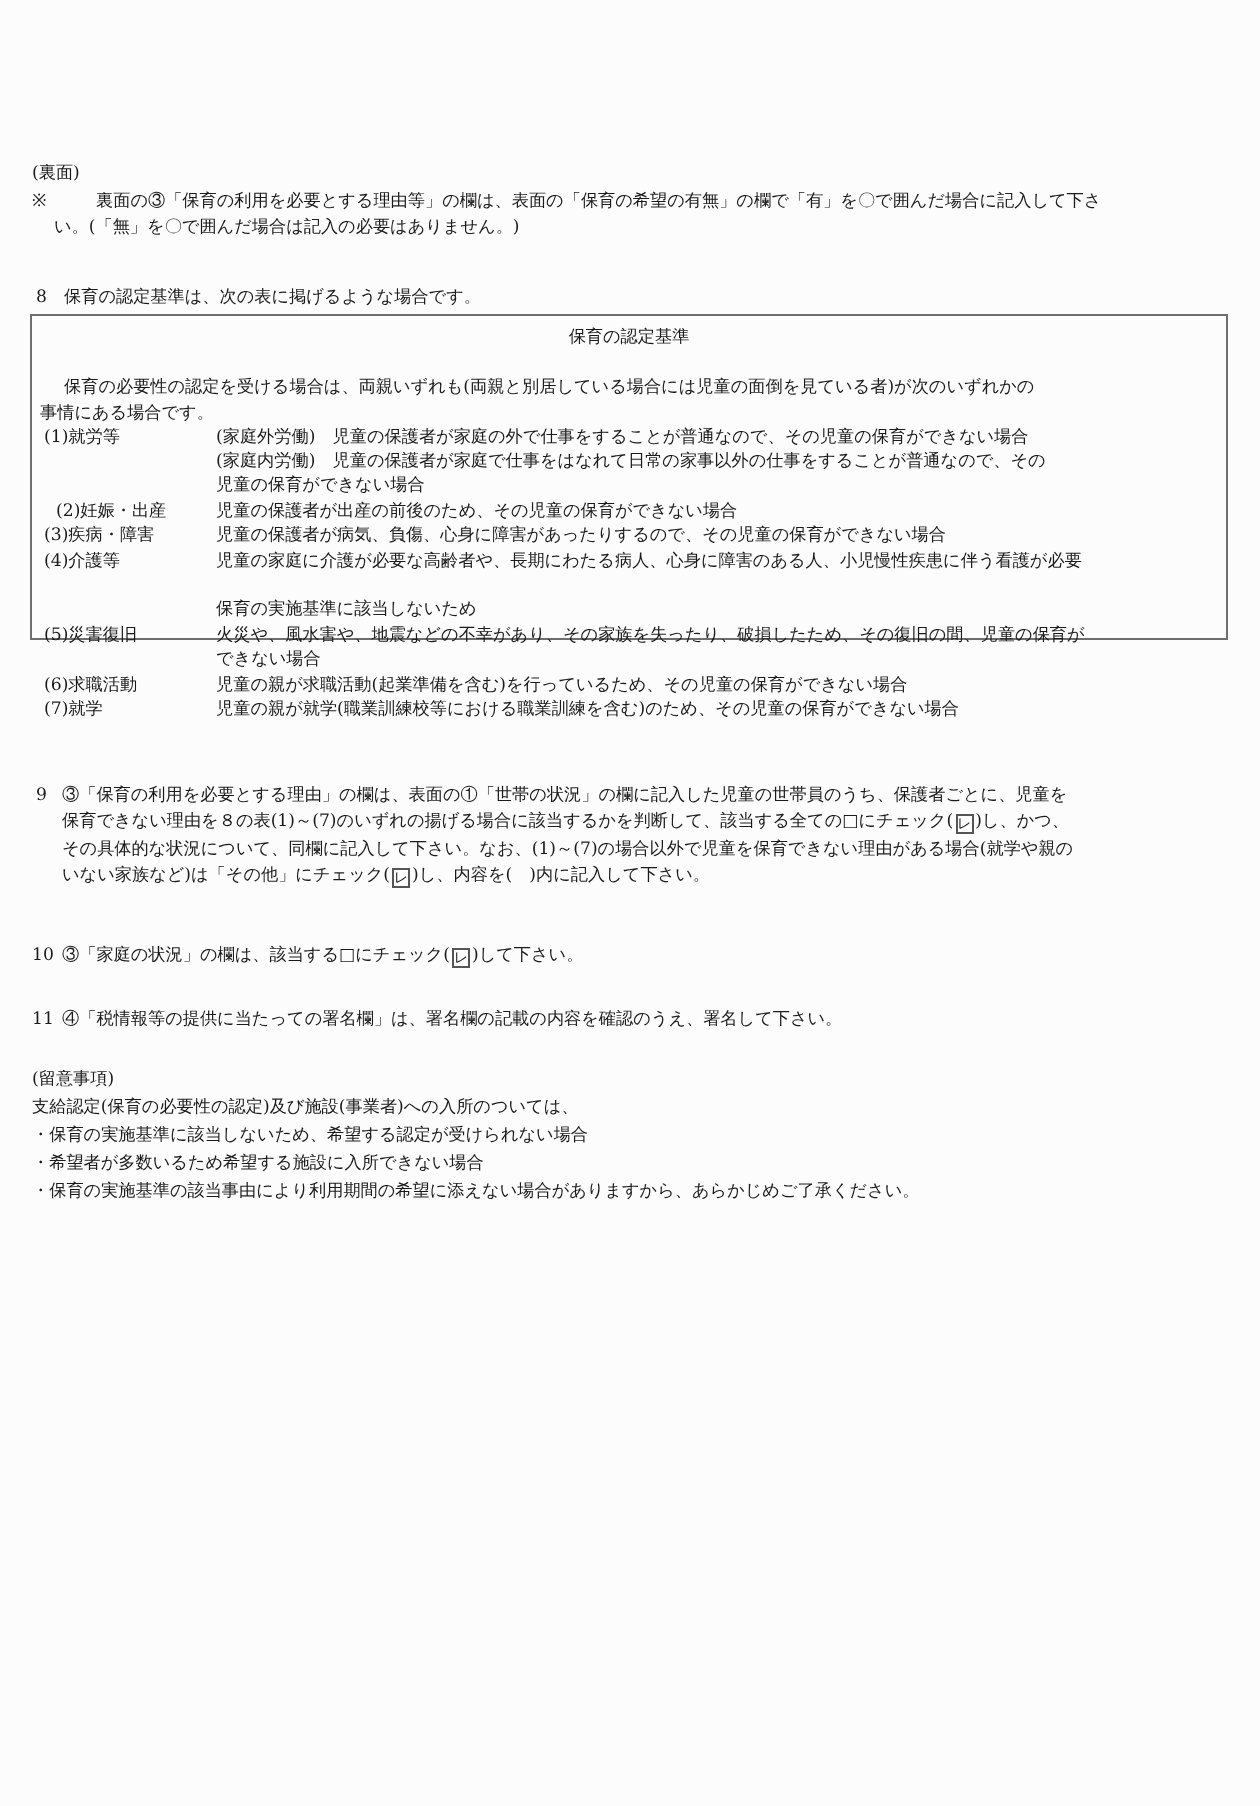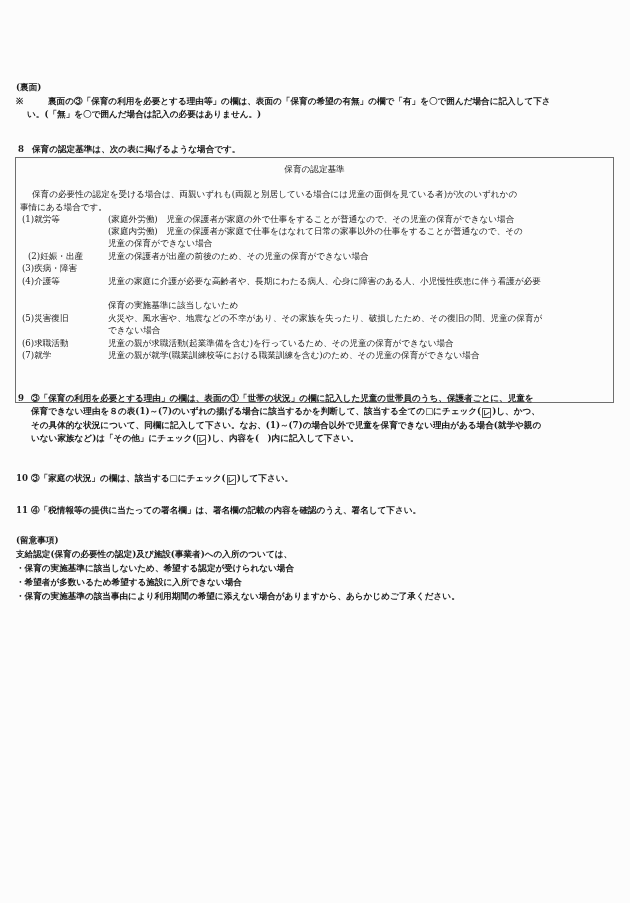--- a/index.html
+++ b/index.html
@@ -1,24 +1,24 @@
 <!DOCTYPE html>
 <html><head>
 <meta charset="utf-8">
 <style>
   html, body { margin: 0; padding: 0; }
   body {
     width: 630px; height: 903px; background: #fcfcfc; color: #1a1a1a;
     font-family: "DejaVu Serif", "Liberation Serif", serif;
     font-size: 8.6px; line-height: 12.8px; position: relative; overflow: hidden;
   }
-  .abs { position: absolute; white-space: nowrap; font-weight: bold; }
+  .abs { position: absolute; white-space: nowrap; }
   .line { position: absolute; white-space: nowrap; }
   .box {
-    position: absolute; left: 15px; top: 157px; width: 599px; height: 246px;
+    position: absolute; left: 15px; top: 157px; width: 599px; height: 163px;
     border: 1px solid #6e6e6e; box-sizing: border-box;
   }
   .box-title { position: absolute; left: 0; right: 0; top: 5px; text-align: center; }
   .cb {
     display: inline-block; width: 9px; height: 10px; border: 1px solid #555;
     box-sizing: border-box; font-size: 7px; line-height: 8px; text-align: center;
     vertical-align: -1px; margin: 0 1px; font-family: "DejaVu Sans", sans-serif;
   }
   .lbl { position: absolute; white-space: nowrap; }
 </style>
@@ -40,20 +40,21 @@
 
   <div class="lbl" style="left:6px; top:55px;">(1)就労等</div>
   <div class="line" style="left:92px; top:67px;">(家庭内労働)　児童の保護者が家庭で仕事をはなれて日常の家事以外の仕事をすることが普通なので、その</div>
   <div class="line" style="left:92px; top:55px;">(家庭外労働)　児童の保護者が家庭の外で仕事をすることが普通なので、その児童の保育ができない場合</div>
   <div class="line" style="left:92px; top:79px;">児童の保育ができない場合</div>
 
   <div class="lbl" style="left:12px; top:92px;">(2)妊娠・出産</div>
   <div class="line" style="left:92px; top:92px;">児童の保護者が出産の前後のため、その児童の保育ができない場合</div>
 
   <div class="lbl" style="left:6px; top:104px;">(3)疾病・障害</div>
+  <div class="line" style="left:92px; top:104px;">児童の保護者が病気、負傷、心身に障害があったりするので、その児童の保育ができない場合</div>
 
   <div class="lbl" style="left:6px; top:117px;">(4)介護等</div>
   <div class="line" style="left:92px; top:117px;">児童の家庭に介護が必要な高齢者や、長期にわたる病人、心身に障害のある人、小児慢性疾患に伴う看護が必要</div>
   <div class="line" style="left:92px; top:141px;">保育の実施基準に該当しないため</div>
 
   <div class="lbl" style="left:6px; top:154px;">(5)災害復旧</div>
   <div class="line" style="left:92px; top:154px;">火災や、風水害や、地震などの不幸があり、その家族を失ったり、破損したため、その復旧の間、児童の保育が</div>
   <div class="line" style="left:92px; top:166px;">できない場合</div>
 
   <div class="lbl" style="left:6px; top:179px;">(6)求職活動</div>

